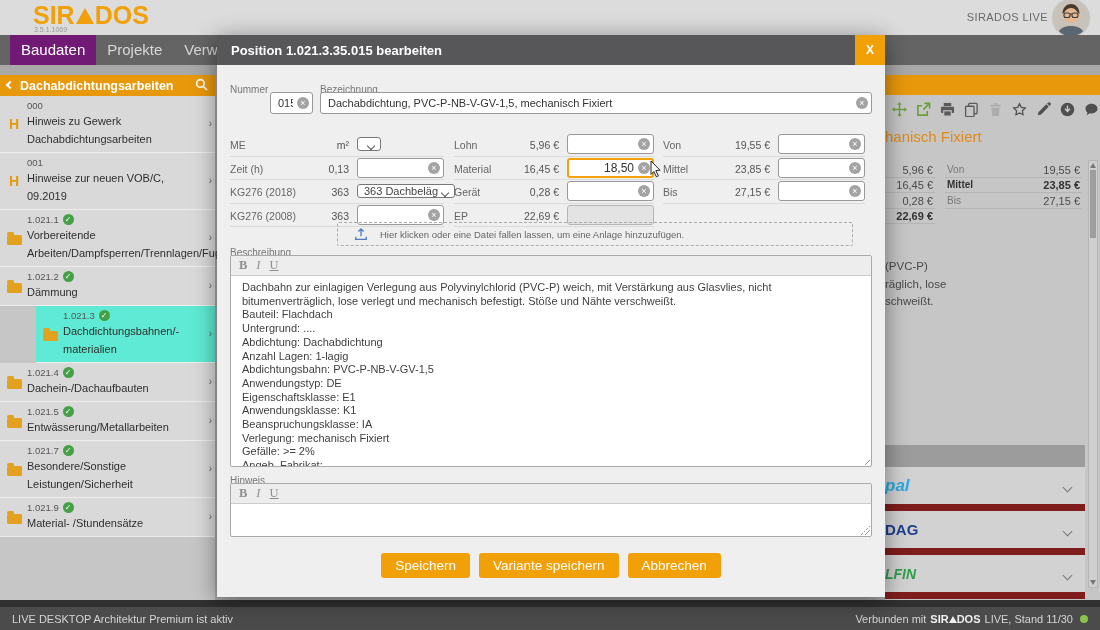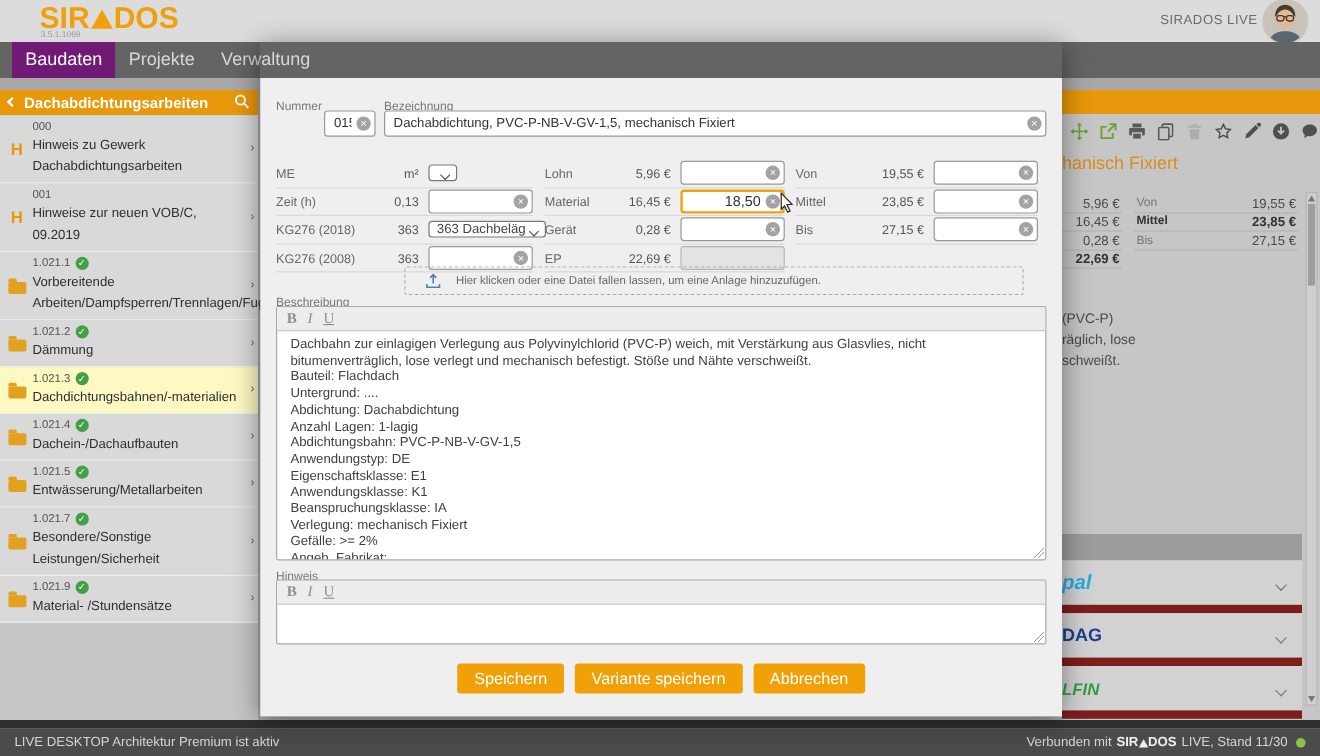--- a/index.html
+++ b/index.html
@@ -28,21 +28,21 @@
   
   .clr { position:absolute; right:4px; top:50%; transform:translateY(-50%); width:12px; height:12px; border-radius:50%; background:#A3A3A3; color:#fff; font-size:9px; line-height:12px; text-align:center; }
   .clr::before { content:"×"; }
 
   
   .sidebar { position:absolute; left:0; top:75px; width:215px; height:525px; background:#C6C6C6; }
   .sb-head { height:21px; background:#E8980B; color:#fff; display:flex; align-items:center; padding:0 7px; gap:7px; font-size:12.5px; font-weight:bold; }
   .sb-back { width:6px; height:6px; border-left:2px solid #fff; border-bottom:2px solid #fff; transform:rotate(45deg); margin-bottom:1px; }
   .sb-search { margin-left:auto; }
   .sb-item { position:relative; background:#D9D9D9; border-bottom:1px solid #EEEEEE; padding:4px 13px 5px 4px; display:grid; grid-template-columns:20px 1fr; column-gap:3px; align-items:center; }
-  .sb-item.selected { background:#fef9c3; }
+  .sb-item.selected { background:#5eead4;margin-left:36px; }
   .sb-code { font-size:9.5px; color:#555; display:flex; align-items:center; gap:4px; }
   .sb-label { font-size:11px; color:#2e2e2e; line-height:1.3; }
   .sb-chev { position:absolute; right:3px; top:50%; transform:translateY(-55%); color:#666; font-size:10px; }
   .sb-chev::before { content:"›"; }
   .hicon { color:#E8980B; font-weight:bold; font-size:14px; text-align:center; }
   .folder { width:15px; height:10px; background:#E2A21F; border-radius:1.5px; position:relative; margin:4px 2px 0 3px; }
   .folder::before { content:""; position:absolute; top:-3px; left:0; width:7px; height:3px; background:#E2A21F; border-radius:1.5px 1.5px 0 0; }
   .check { display:inline-block; width:11px; height:11px; border-radius:50%; background:#43A047; color:#fff; font-size:8px; line-height:11px; text-align:center; }
   .check::before { content:"✓"; }
 
@@ -356,20 +356,24 @@
       </div>
   </div>
   <div class="rp-scroll">
     <span class="arr-up"></span>
     <span class="rp-thumb"></span>
     <span class="arr-dn"></span>
   </div>
 </div>
 
 <div class="modal">
+  <div class="m-head">
+    <span>Position 1.021.3.35.015 bearbeiten</span>
+    <span class="m-close">X</span>
+  </div>
   <div class="m-body">
 
     <span class="fld-label" style="left:13px; top:19px;">Nummer</span>
     <span class="inwrap" style="left:13px; top:27px; width:83px;padding-left:40px;">
       <input value="015" style="">
       <span class="clr"></span>
     </span>
     <span class="fld-label" style="left:103px; top:19px;">Bezeichnung</span>
     <span class="inwrap" style="left:103px; top:27px; width:552px;">
       <input value="Dachabdichtung, PVC-P-NB-V-GV-1,5, mechanisch Fixiert" style="">

